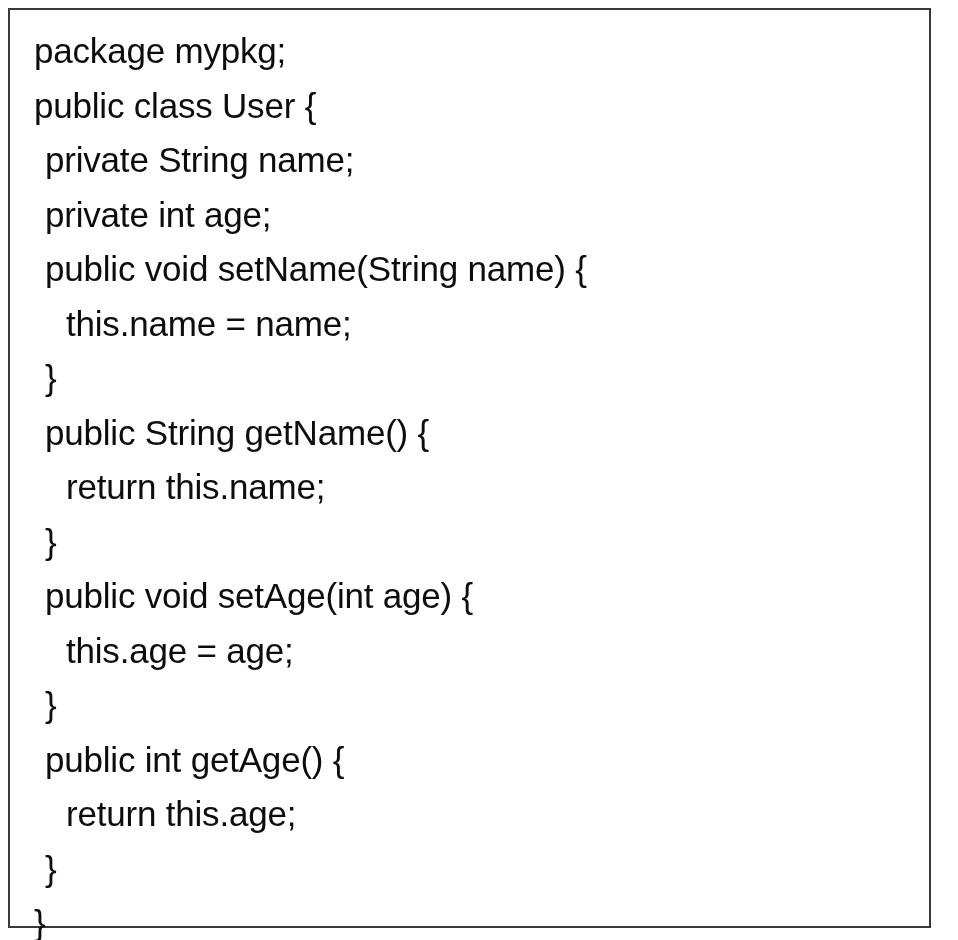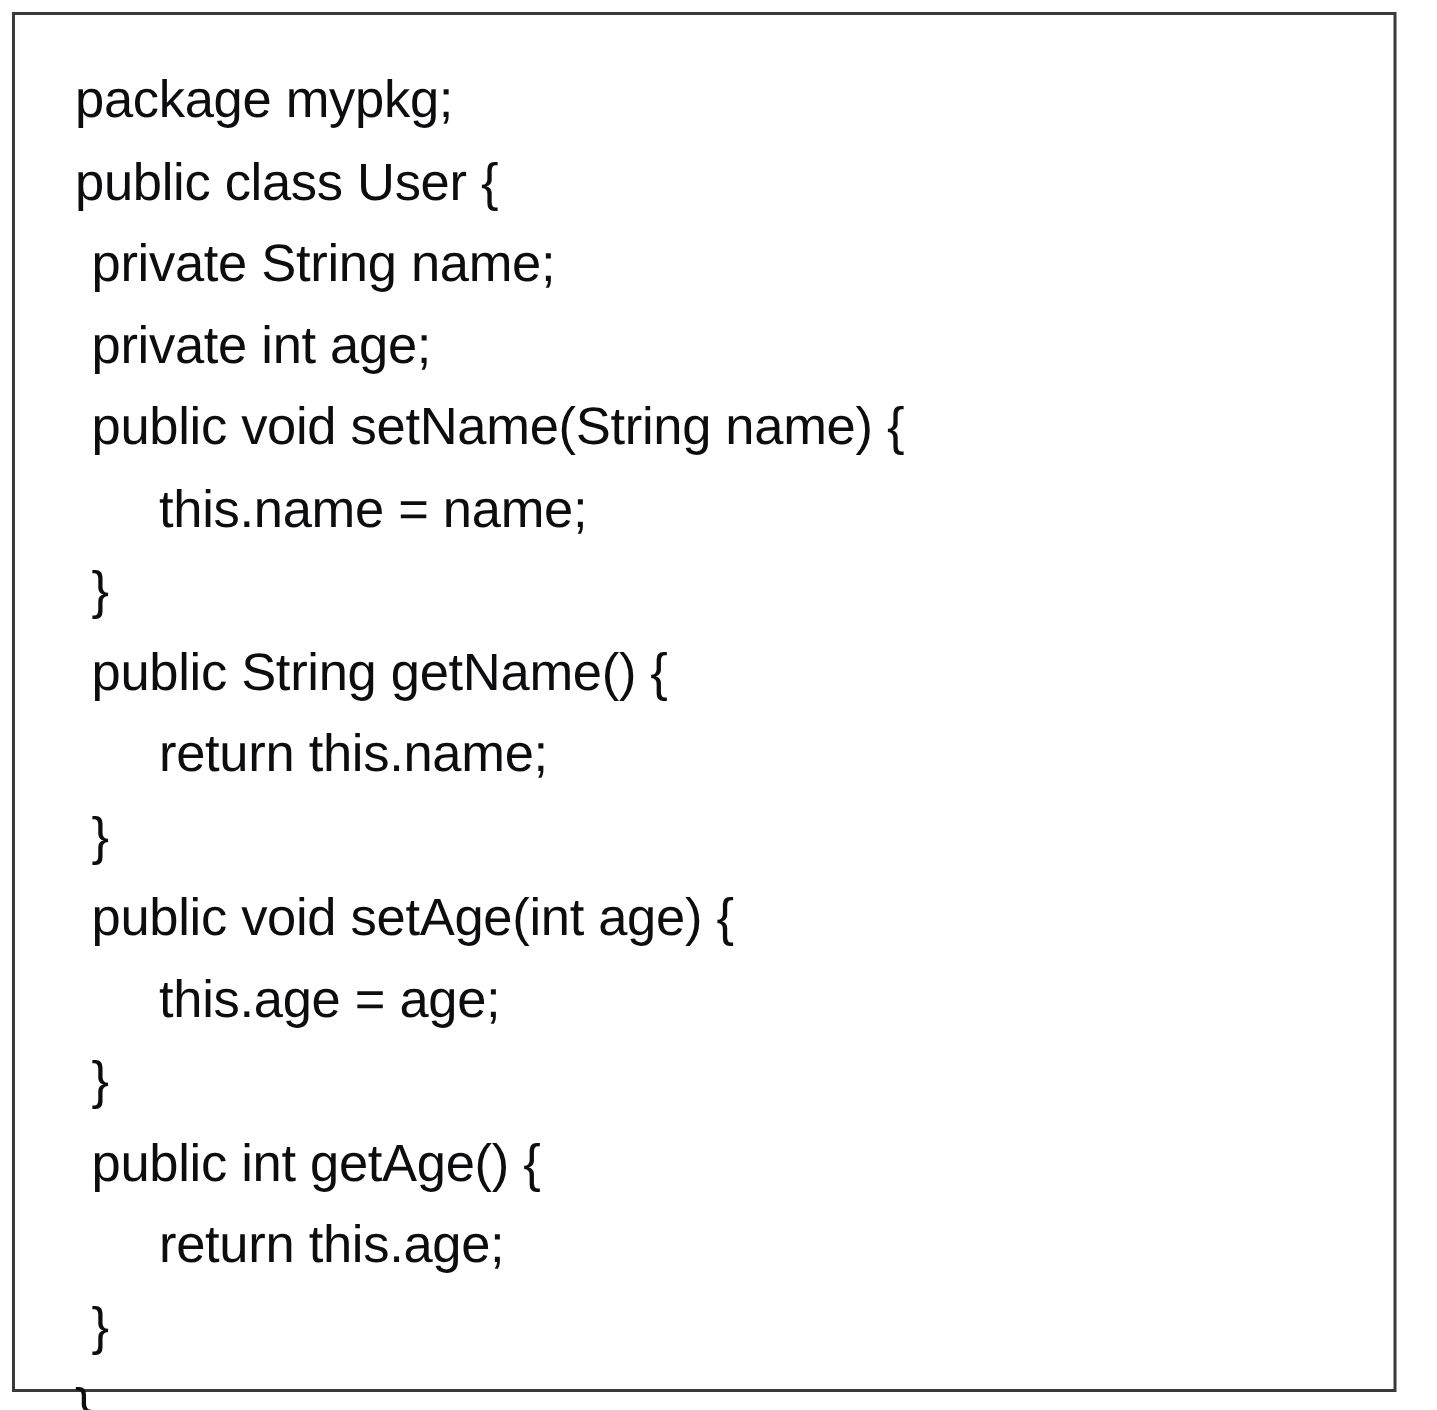--- a/index.html
+++ b/index.html
@@ -26,38 +26,38 @@
     border: 2px solid #3a3a3a;
   }
 
   #code-listing {
     position: absolute;
     left: 0;
     top: 0;
     right: 0;
     bottom: 0;
     padding: 14px 0 0 0;
-    margin: 16px;
+    margin: 0;
   }
 
   .code-line {
     height: 54.5px;
     line-height: 54.5px;
     font-family: "Liberation Sans", sans-serif;
     font-size: 35px;
     font-weight: 400;
     color: #0d0d10;
     white-space: pre;
     letter-spacing: -0.2px;
     padding-left: 24px;
     box-sizing: border-box;
   }
 
   .indent-0 { padding-left: 24px; }
   .indent-1 { padding-left: 35px; }
-  .indent-2 { padding-left: 80px; }
+  .indent-2 { padding-left: 56px; }
 </style>
 </head>
 <body>
 
 <div id="code-figure">
   <pre id="code-listing"><div class="code-line indent-0">package mypkg;</div><div class="code-line indent-0">public class User {</div><div class="code-line indent-1">private String name;</div><div class="code-line indent-1">private int age;</div><div class="code-line indent-1">public void setName(String name) {</div><div class="code-line indent-2">this.name = name;</div><div class="code-line indent-1">}</div><div class="code-line indent-1">public String getName() {</div><div class="code-line indent-2">return this.name;</div><div class="code-line indent-1">}</div><div class="code-line indent-1">public void setAge(int age) {</div><div class="code-line indent-2">this.age = age;</div><div class="code-line indent-1">}</div><div class="code-line indent-1">public int getAge() {</div><div class="code-line indent-2">return this.age;</div><div class="code-line indent-1">}</div><div class="code-line indent-0">}</div></pre>
 </div>
 
 </body></html>

